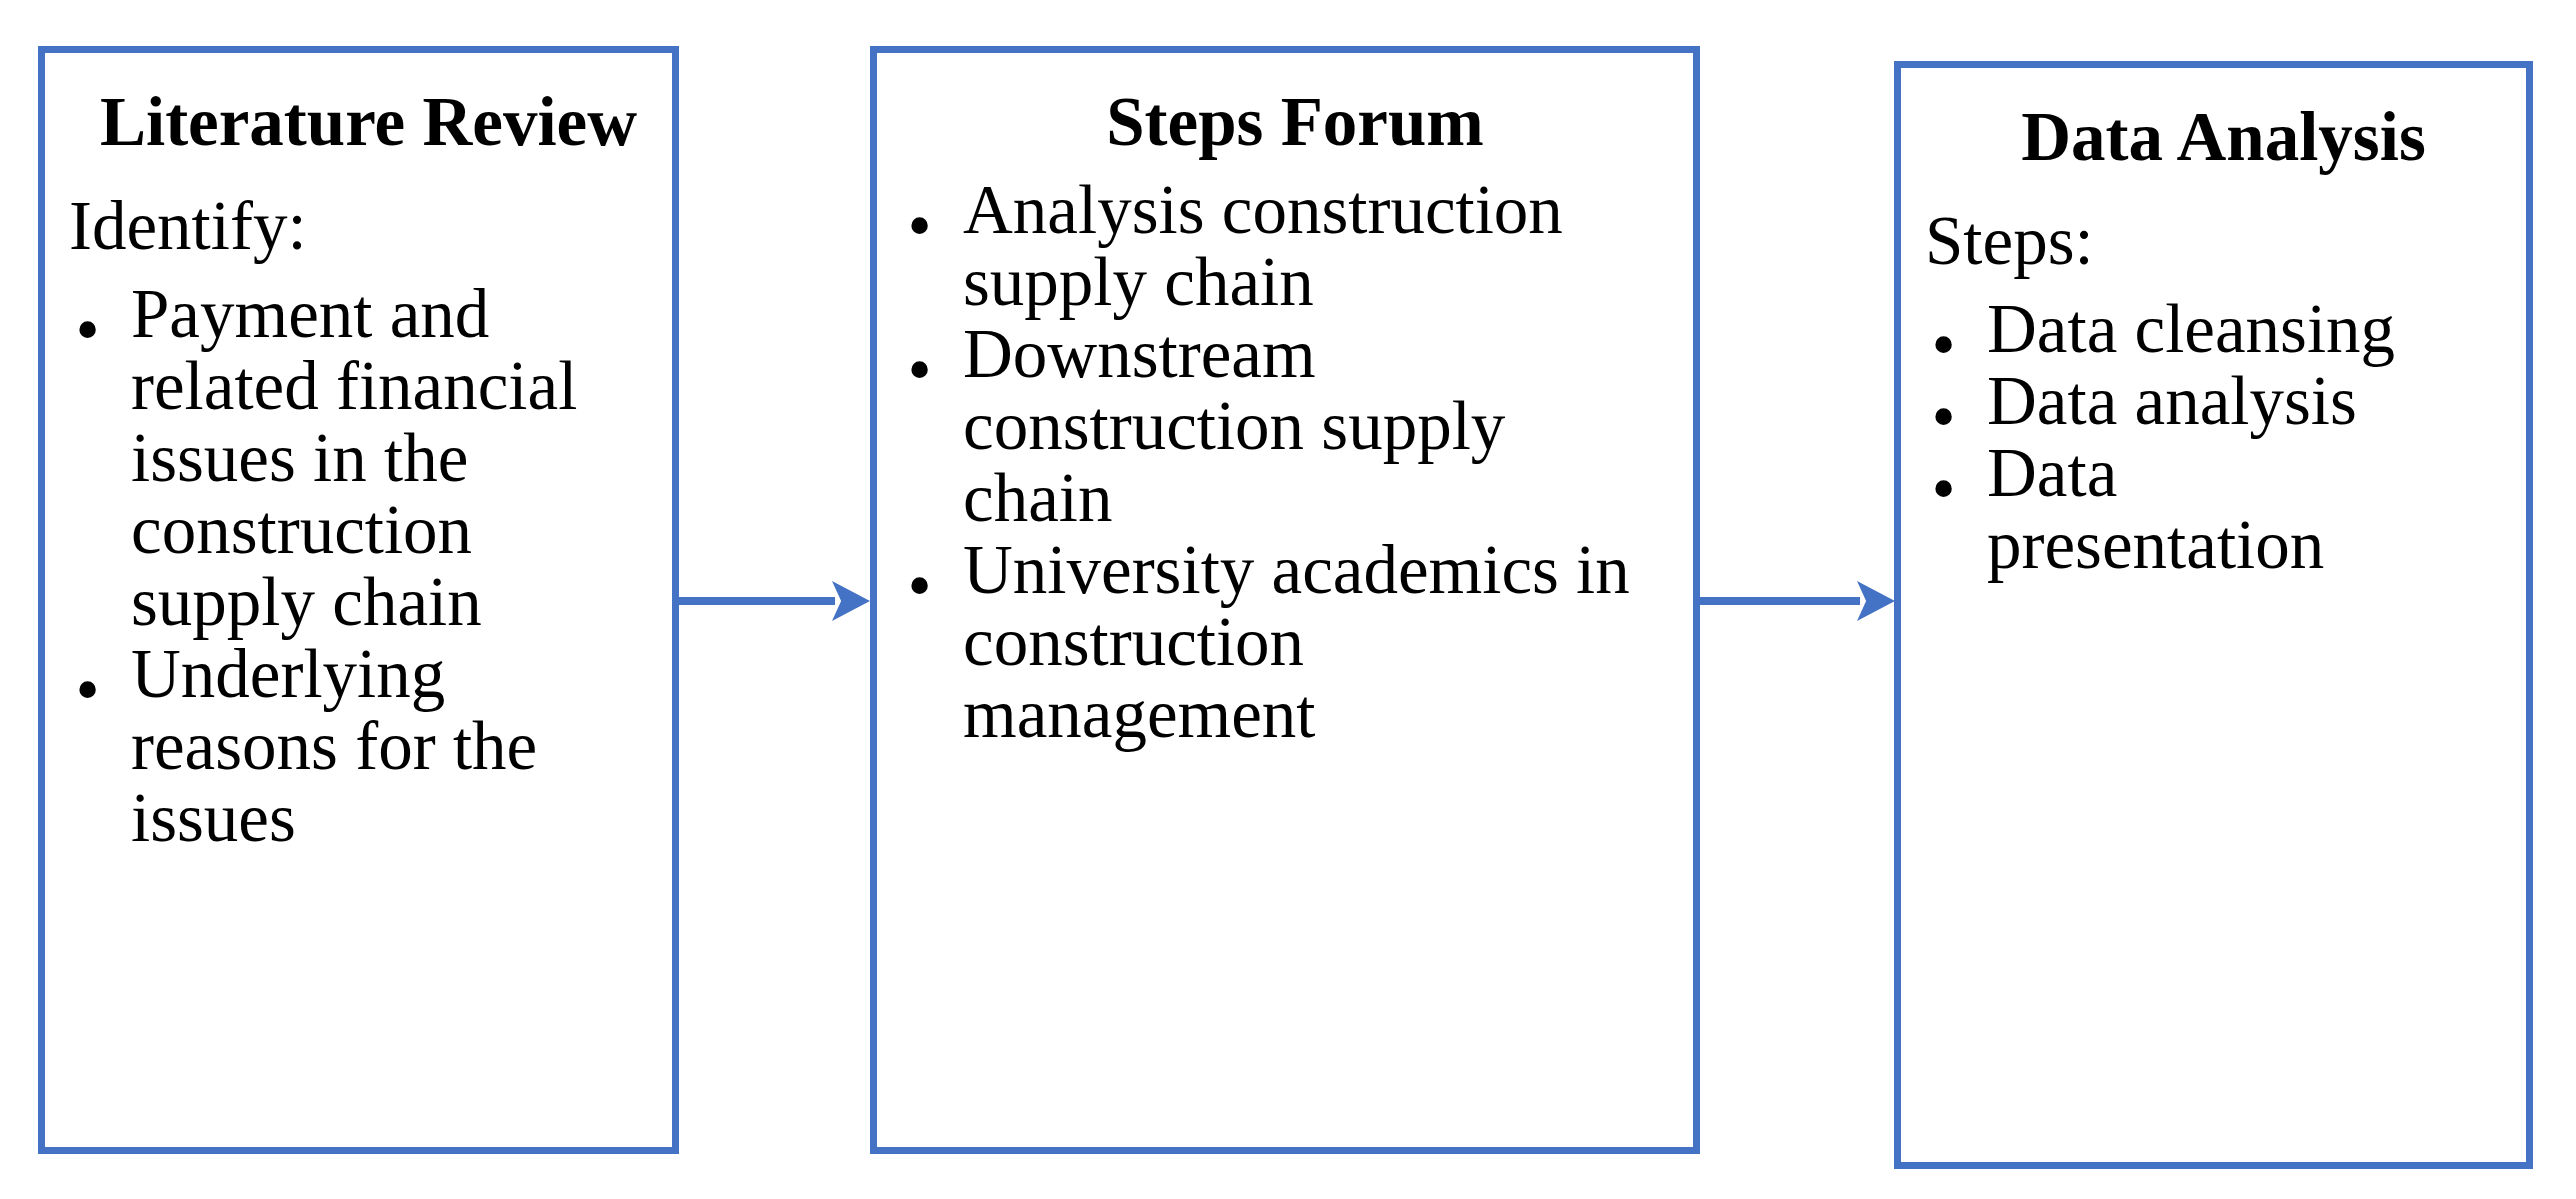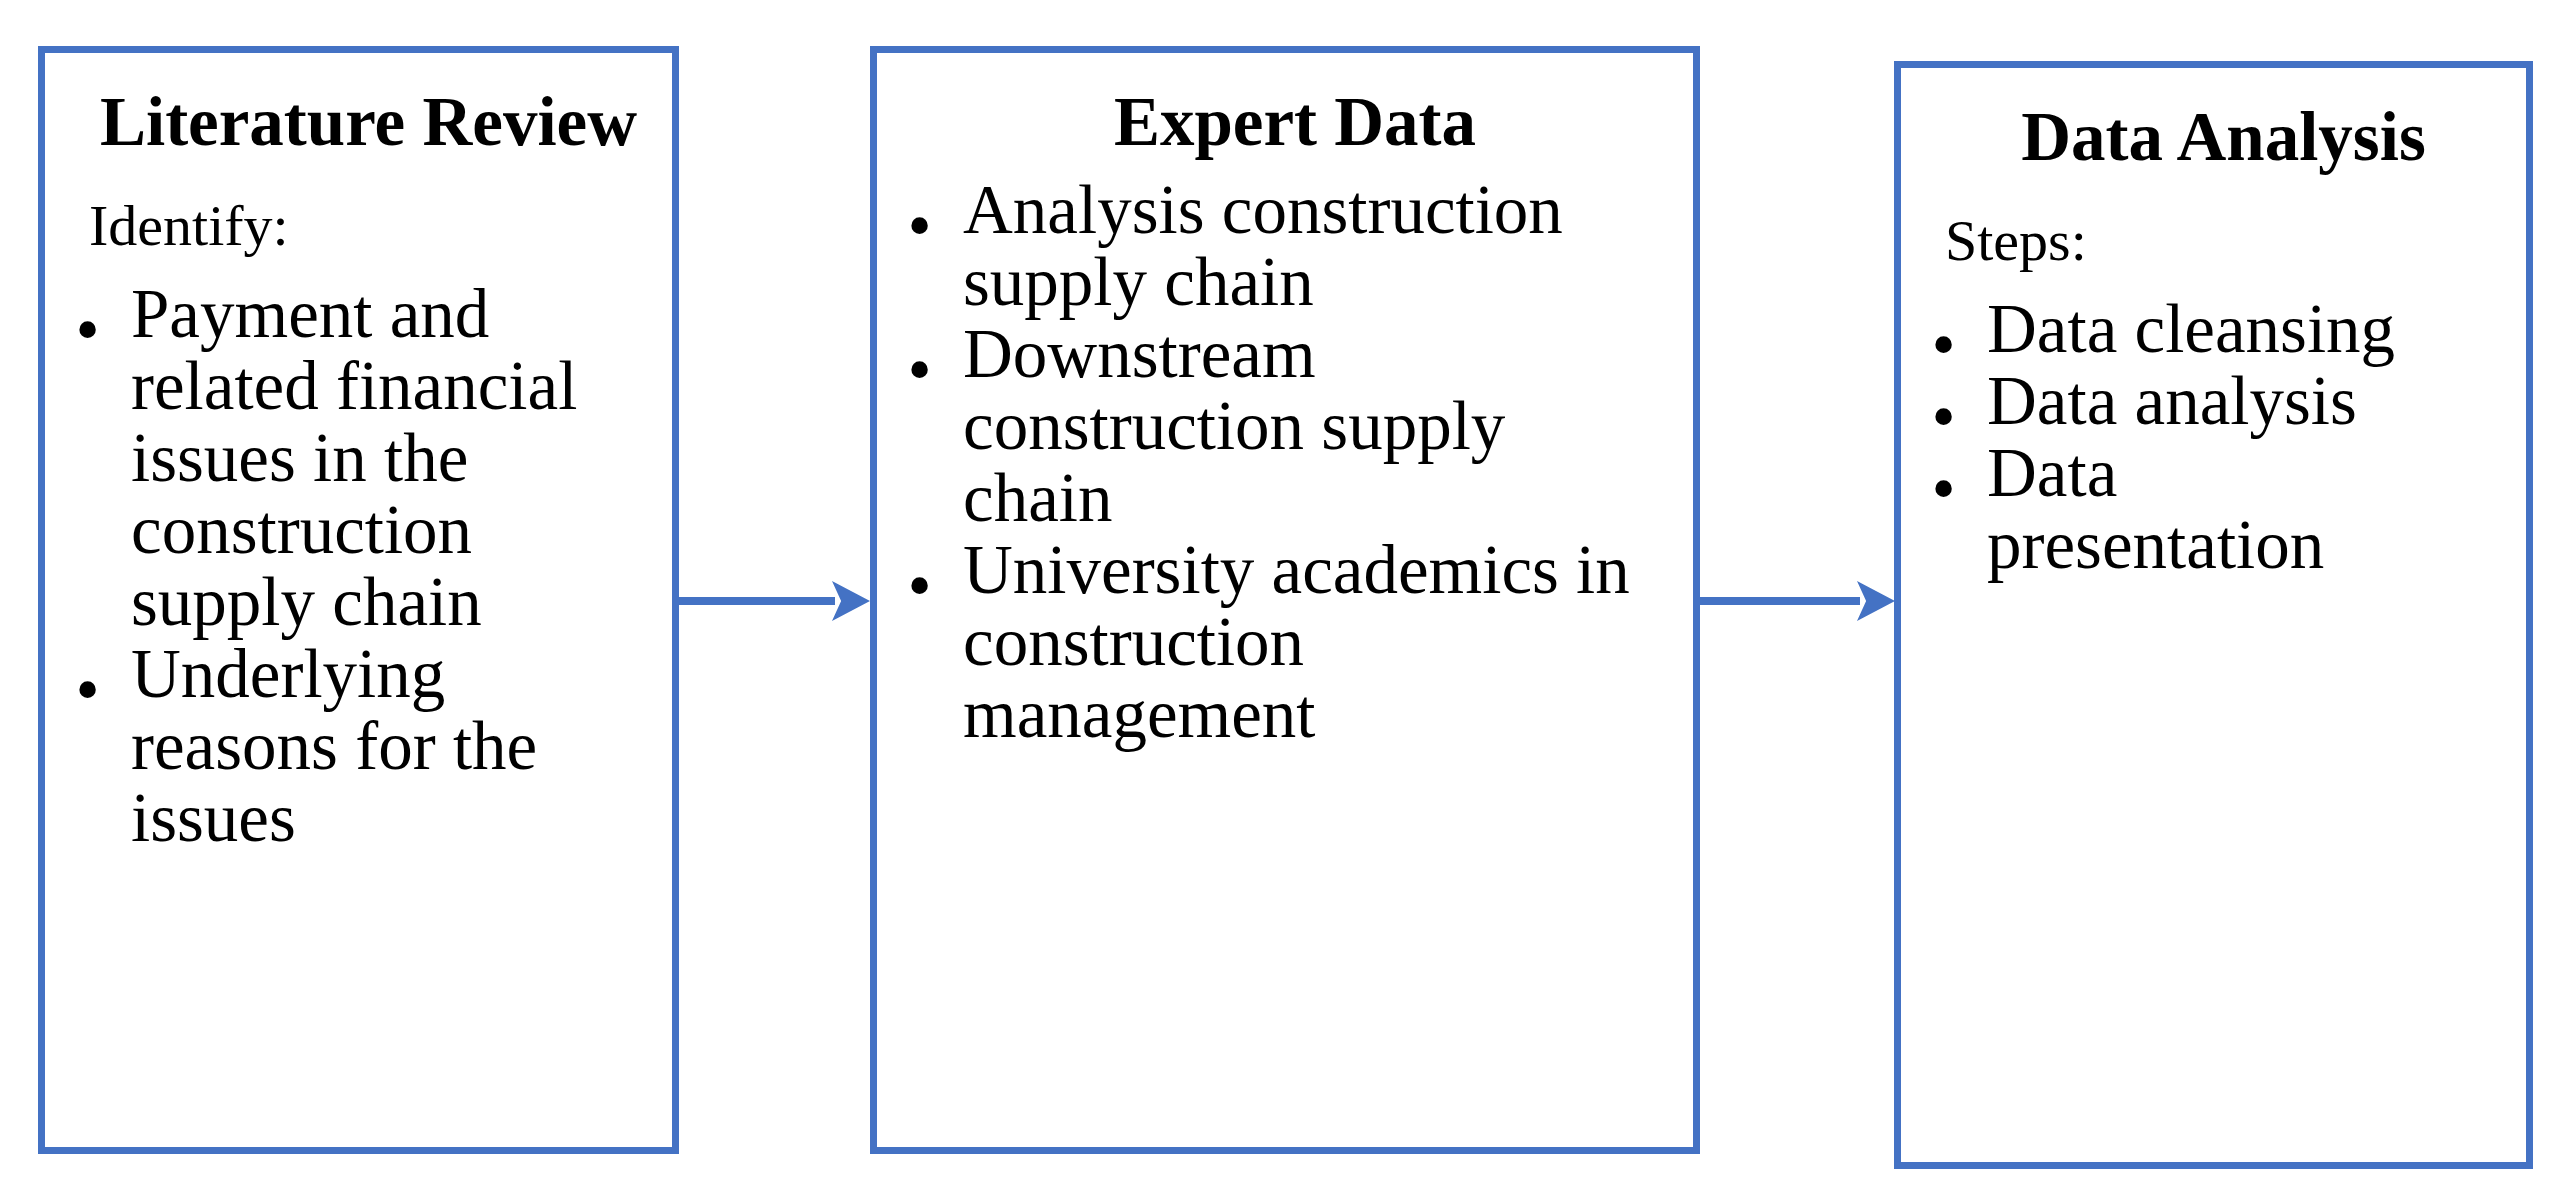--- a/index.html
+++ b/index.html
@@ -33,22 +33,22 @@
     margin:0;
     font-size:69px;
     line-height:104px;
     font-weight:bold;
     text-align:center;
     white-space:pre;
     padding-left:43px;
   }
   .lead{
     margin:0;
-    padding-left:44px;
-    font-size:58px;
+    padding-left:24px;
+    font-size:69px;
     line-height:104px;
     white-space:pre;
   }
   .bullets{
     margin:0;
     padding:0;
     list-style:none;
   }
   .bullets li{
     position:relative;
@@ -111,21 +111,21 @@
 issues</li>
     </ul>
   </section>
 
   <div class="arrow arrow-1">
     <div class="shaft"></div>
     <div class="head"></div>
   </div>
 
   <section class="box box-2">
-    <h2>Expert Data</h2>
+    <h2>Steps Forum</h2>
     <ul class="bullets">
       <li>Analysis construction
 supply chain</li>
       <li>Downstream
 construction supply
 chain</li>
       <li>University academics in
 construction
 management</li>
     </ul>

